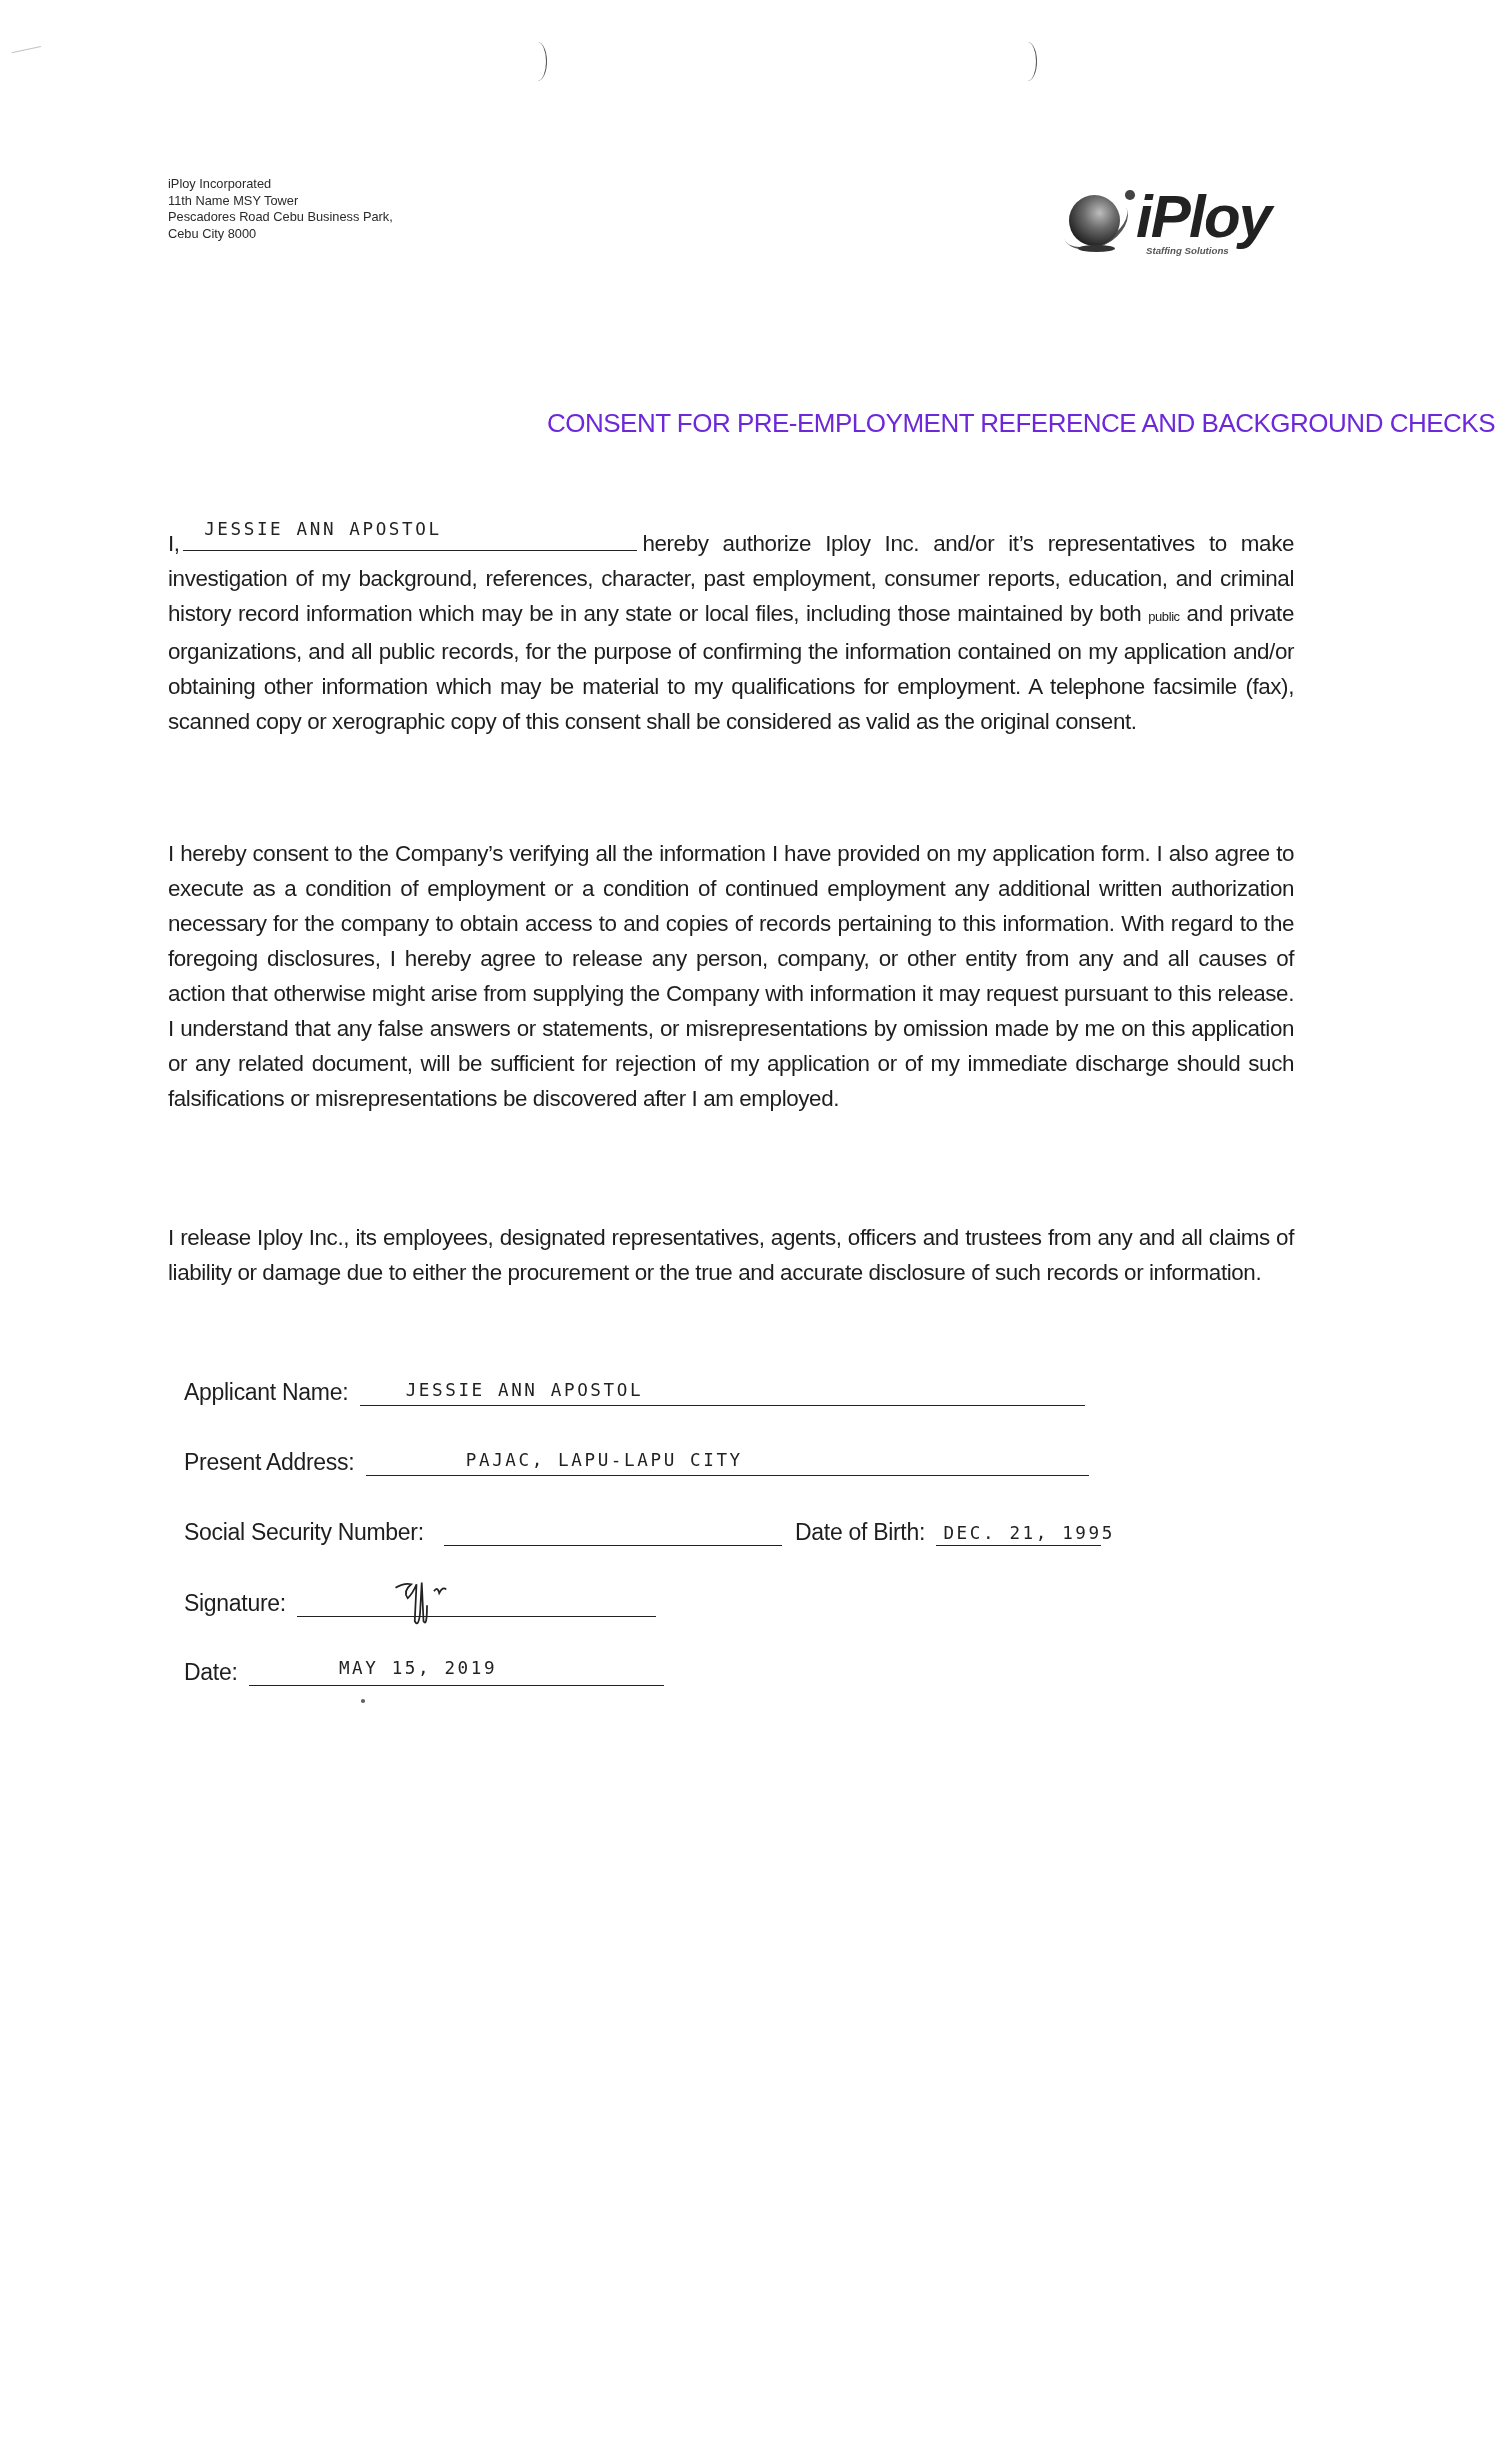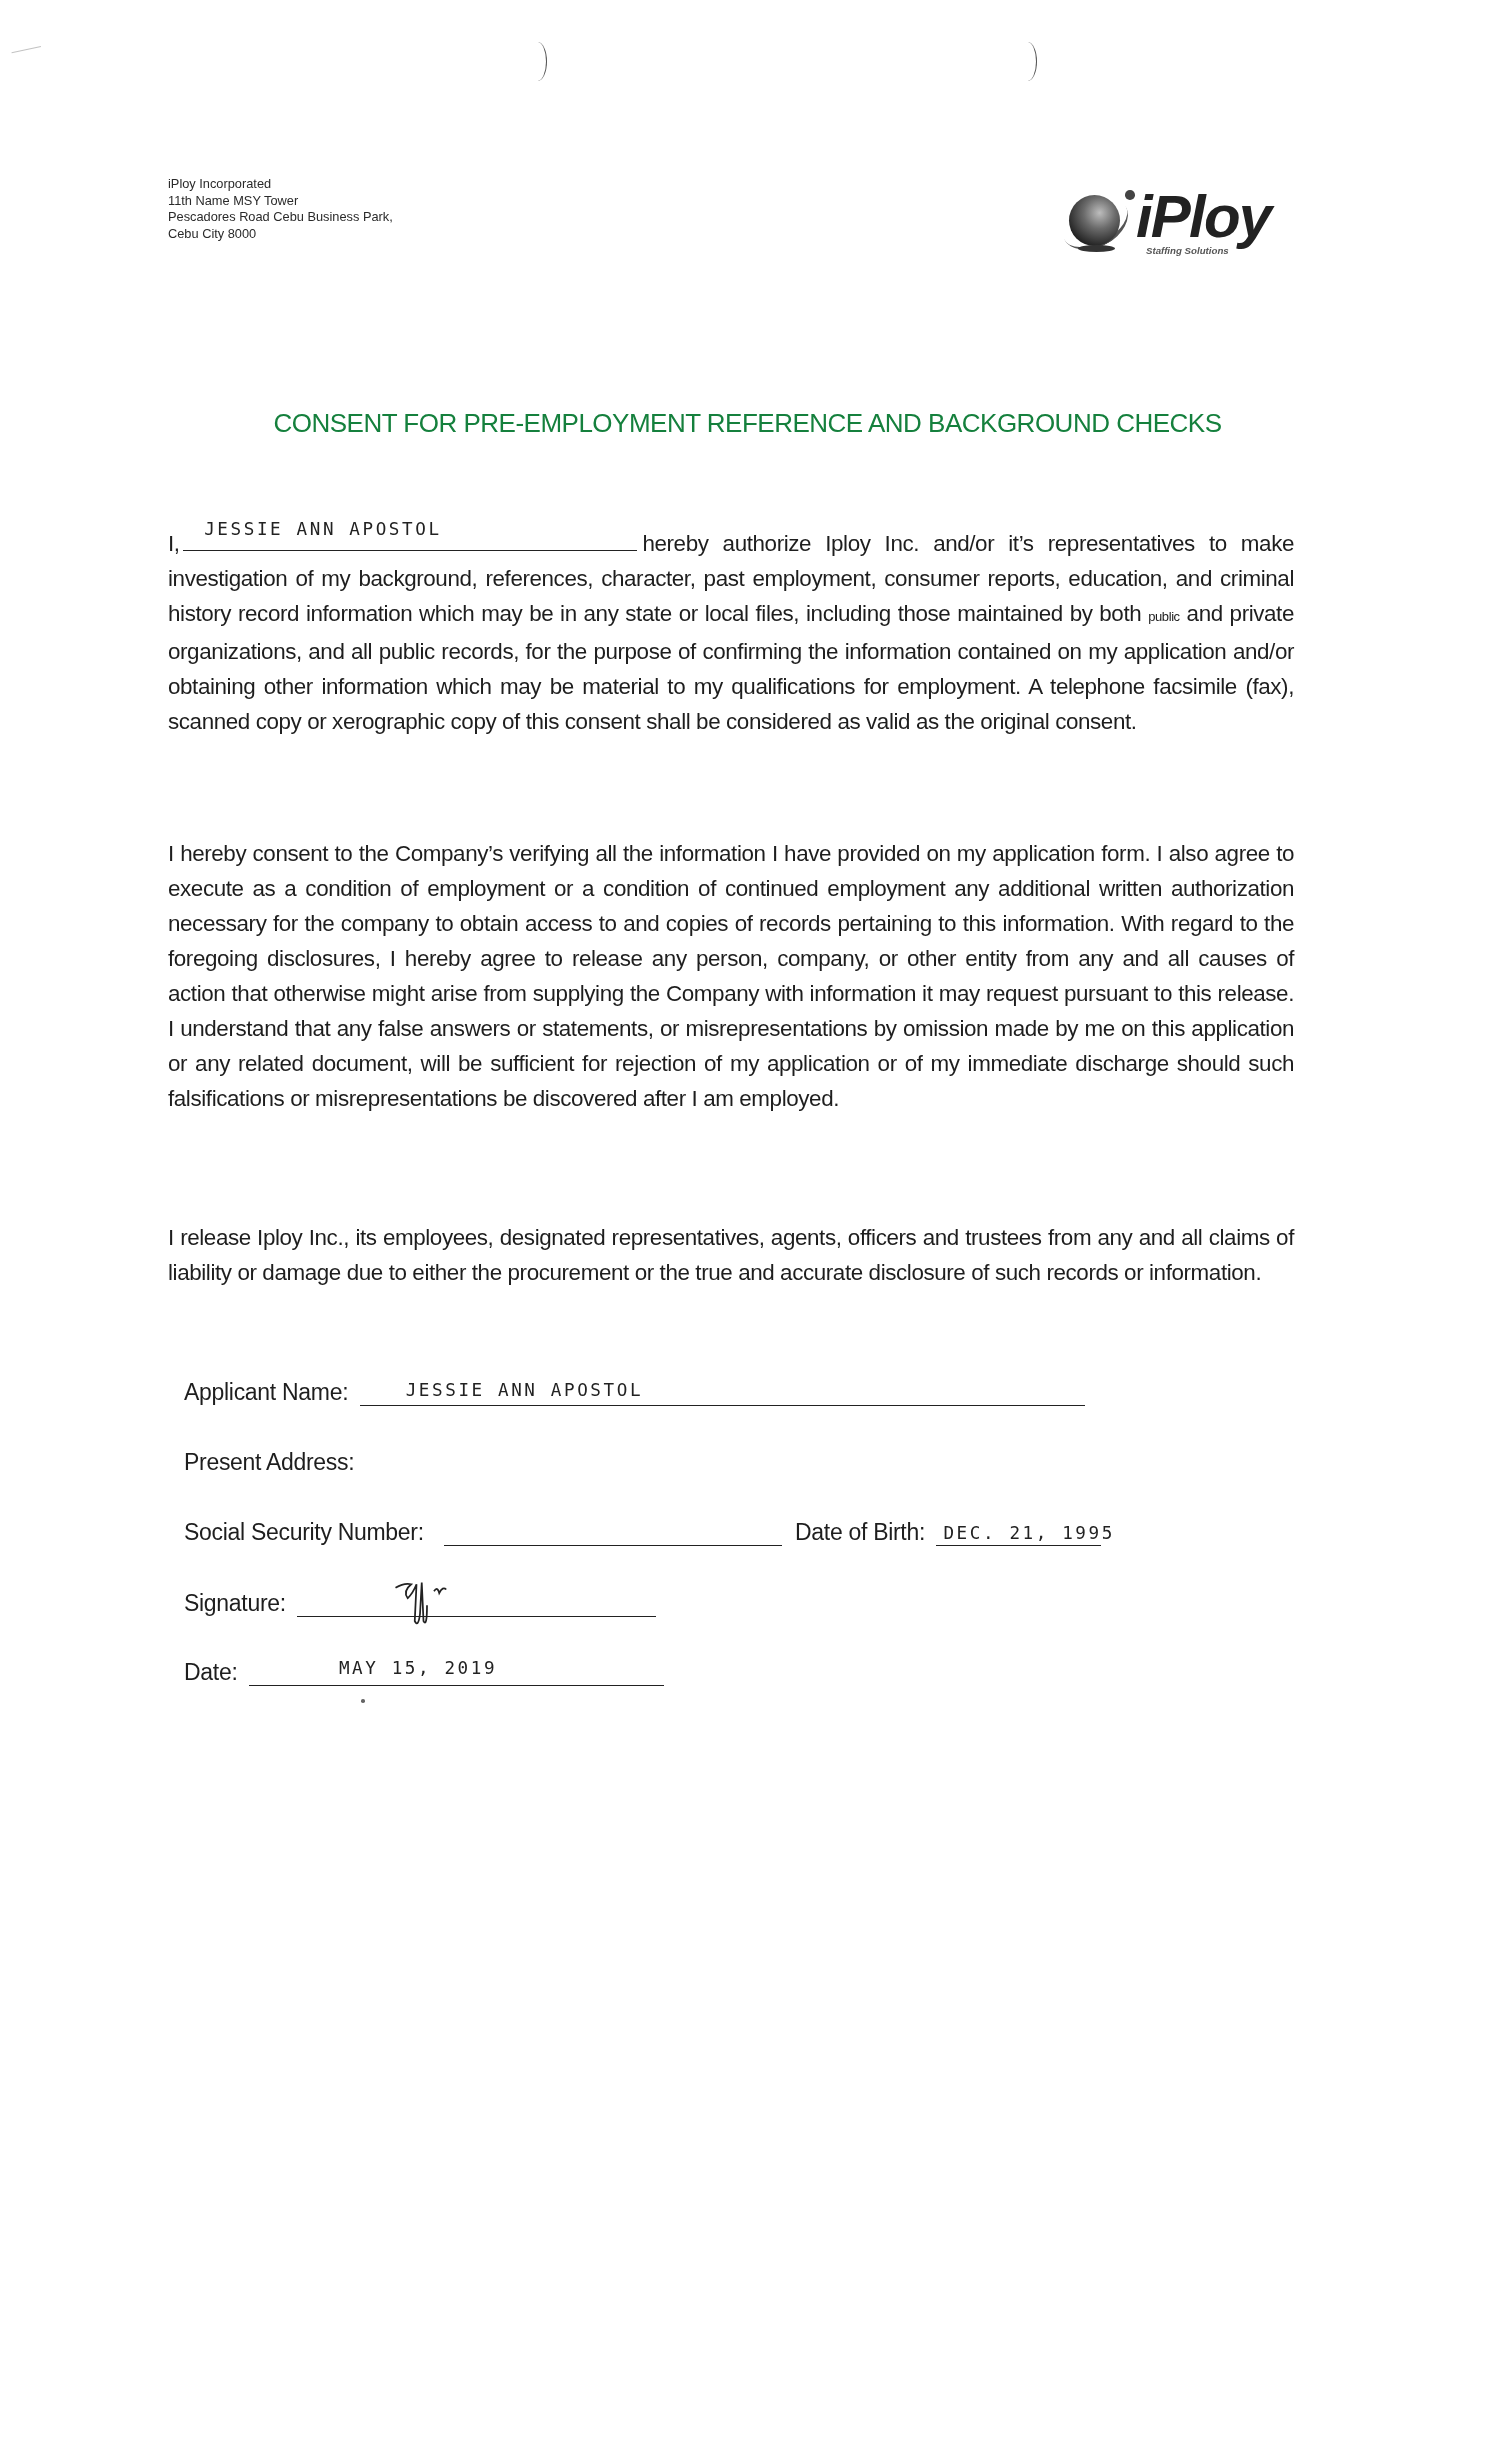--- a/index.html
+++ b/index.html
@@ -24,22 +24,22 @@
     .logo .globe-base { position: absolute; left: 16px; top: 76px; width: 37px; height: 7px; border-radius: 50%;
       background: #333; }
     .logo .swoosh { position: absolute; left: -1.8px; top: 30px; width: 70px; height: 44px;
       border-bottom: 4.4px solid #555; border-radius: 0 0 60% 60%; transform: rotate(-28deg); }
     .logo .dot { position: absolute; left: 63px; top: 21px; width: 9.7px; height: 9.7px; border-radius: 50%; background: #444; }
     .logo .word { position: absolute; left: 74px; top: 17.6px; font-size: 60px; font-weight: bold; font-style: italic;
       letter-spacing: -1.8px; color: #222; line-height: 1; font-family: Liberation Sans, sans-serif; }
     .logo .tag { position: absolute; left: 84px; top: 76px; font-size: 9.7px; font-weight: bold; font-style: italic;
       color: #555; white-space: nowrap; }
 
-    .title { position: absolute; left: 0; width: 1495px; top: 408px; text-align: center;
-      font-size: 26px; letter-spacing: -0.5px; color: #15803d; font-family: "Liberation Sans", sans-serif; }
+    .title { position: absolute; left: 0; width: 1495px; top: 408px; text-align: right;
+      font-size: 26px; letter-spacing: -0.5px; color: #6d28d9; font-family: "Liberation Sans", sans-serif; }
 
     .para { position: absolute; left: 168px; width: 1126px; font-size: 22.4px; line-height: 35px;
       text-align: justify; color: #1e1e1e; letter-spacing: -0.4px; }
     .para1 { top: 524px; }
     .para2 { top: 836px; }
     .para3 { top: 1220px; }
     .sub-small { font-size: 13px; }
 
     .inline-blank { display: inline-block; position: relative; width: 454px; height: 26px;
       border-bottom: 1.8px solid #222; vertical-align: baseline; margin-left: 3.5px; margin-right: 5.3px; }
@@ -97,20 +97,23 @@
 
 <div class="field f-name">
   <span class="lbl">Applicant Name:</span>
   <span class="line" style="width:725px;">
     <span class="hw" style="left:46px;">JESSIE   ANN   APOSTOL</span>
   </span>
 </div>
 
 <div class="field f-addr">
   <span class="lbl">Present Address:</span>
+  <span class="line" style="width:723px;">
+    <span class="hw" style="left:100px;">PAJAC,   LAPU-LAPU   CITY</span>
+  </span>
 </div>
 
 <div class="field f-ssn">
   <span class="lbl">Social Security Number:</span>
   <span class="line" style="width:338px; margin-left:14px; margin-right:7px;">
     <span class="hw" style="left:8.8px;"></span>
   </span>
   <span class="lbl">Date of Birth:</span>
   <span class="line" style="width:165px;">
     <span class="hw" style="left:7px; bottom:1.8px;">DEC. 21, 1995</span>

